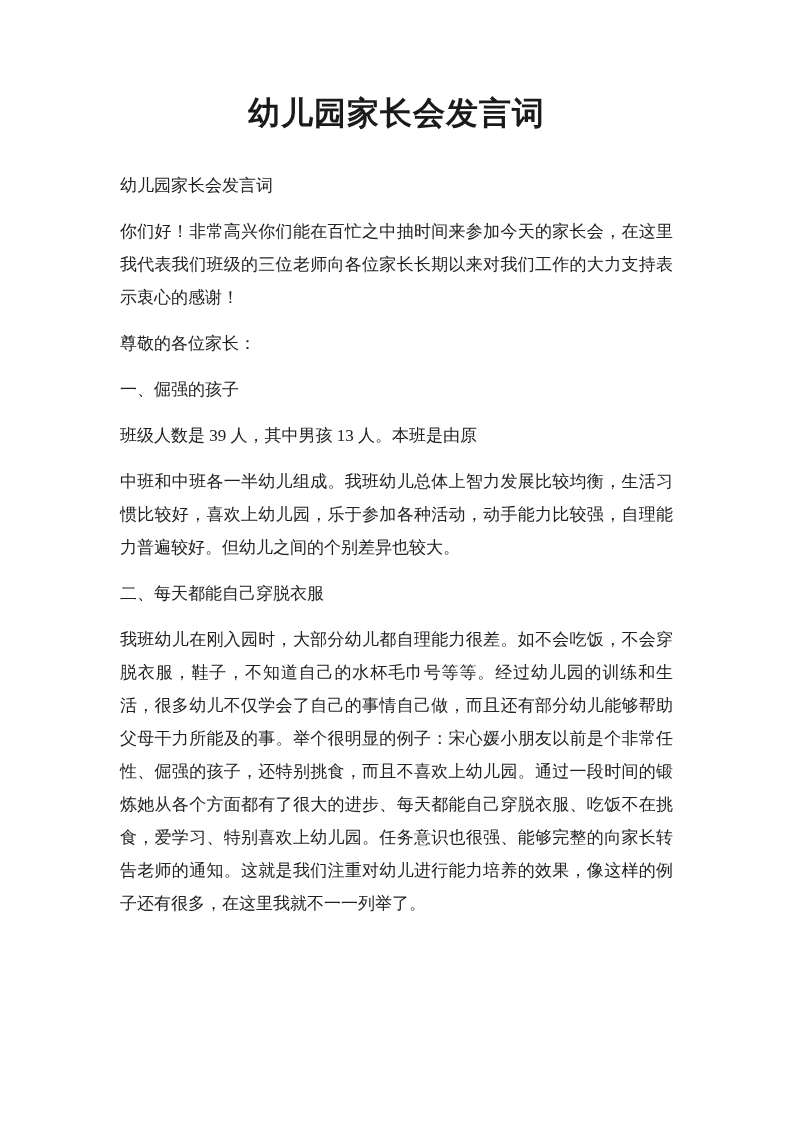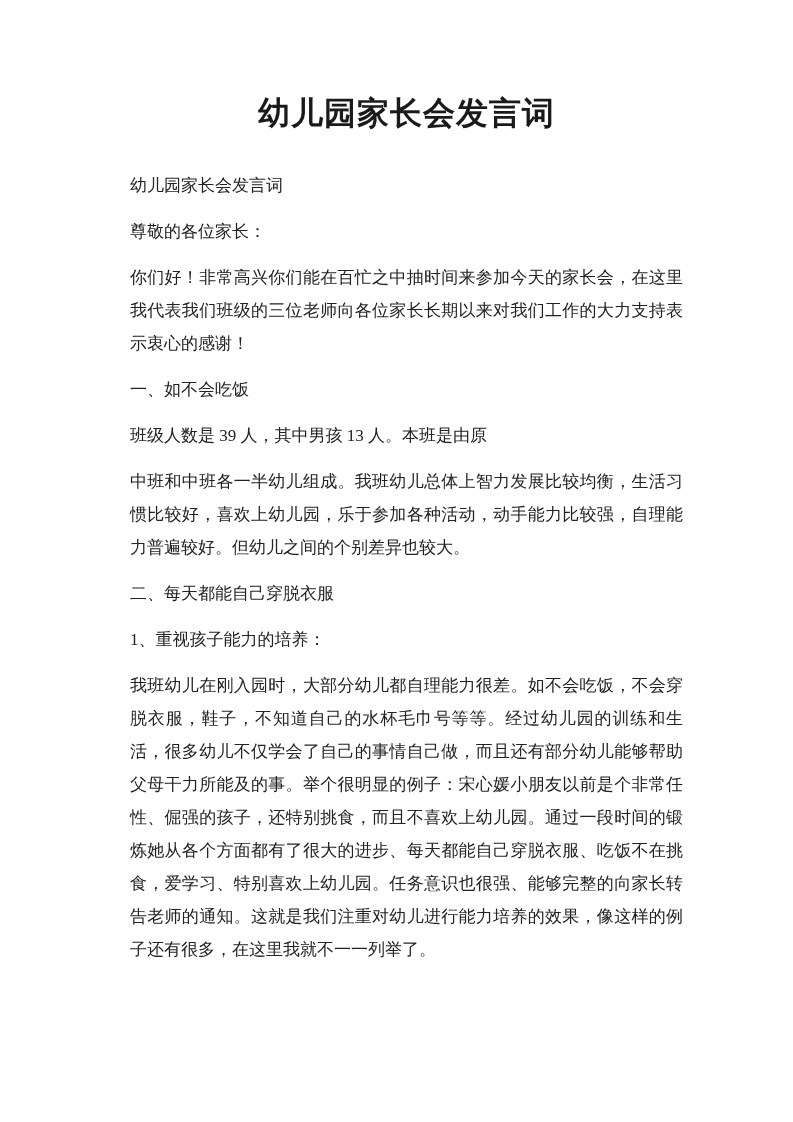--- a/index.html
+++ b/index.html
@@ -14,21 +14,20 @@
     background: #ffffff;
     overflow: hidden;
     font-family: "Liberation Serif", "DejaVu Serif", serif;
     color: #222222;
   }
   .content {
     position: absolute;
     left: 120px;
     top: 0;
     width: 553px;
-    margin-left: 10px;
   }
   .doc-title {
     margin: 91px 0 33px 0;
     font-size: 32px;
     line-height: 45px;
     font-weight: bold;
     text-align: center;
     color: #1a1a1a;
     letter-spacing: 1px;
   }
@@ -42,22 +41,21 @@
   }
 </style>
 </head>
 <body>
 
 <div class="page">
   <div class="content">
     <h1 class="doc-title">幼儿园家长会发言词</h1>
 
     <p class="para">幼儿园家长会发言词</p>
+    <p class="para">你们好！非常高兴你们能在百忙之中抽时间来参加今天的家长会，在这里我代表我们班级的三位老师向各位家长长期以来对我们工作的大力支持表示衷心的感谢！</p>
     <p class="para">尊敬的各位家长：</p>
-    <p class="para">你们好！非常高兴你们能在百忙之中抽时间来参加今天的家长会，在这里我代表我们班级的三位老师向各位家长长期以来对我们工作的大力支持表示衷心的感谢！</p>
-    <p class="para">一、如不会吃饭</p>
+    <p class="para">一、倔强的孩子</p>
     <p class="para">班级人数是 39 人，其中男孩 13 人。本班是由原</p>
     <p class="para">中班和中班各一半幼儿组成。我班幼儿总体上智力发展比较均衡，生活习惯比较好，喜欢上幼儿园，乐于参加各种活动，动手能力比较强，自理能力普遍较好。但幼儿之间的个别差异也较大。</p>
     <p class="para">二、每天都能自己穿脱衣服</p>
-    <p class="para">1、重视孩子能力的培养：</p>
     <p class="para">我班幼儿在刚入园时，大部分幼儿都自理能力很差。如不会吃饭，不会穿脱衣服，鞋子，不知道自己的水杯毛巾号等等。经过幼儿园的训练和生活，很多幼儿不仅学会了自己的事情自己做，而且还有部分幼儿能够帮助父母干力所能及的事。举个很明显的例子：宋心媛小朋友以前是个非常任性、倔强的孩子，还特别挑食，而且不喜欢上幼儿园。通过一段时间的锻炼她从各个方面都有了很大的进步、每天都能自己穿脱衣服、吃饭不在挑食，爱学习、特别喜欢上幼儿园。任务意识也很强、能够完整的向家长转告老师的通知。这就是我们注重对幼儿进行能力培养的效果，像这样的例子还有很多，在这里我就不一一列举了。</p>
   </div>
 </div>
 
 </body></html>

